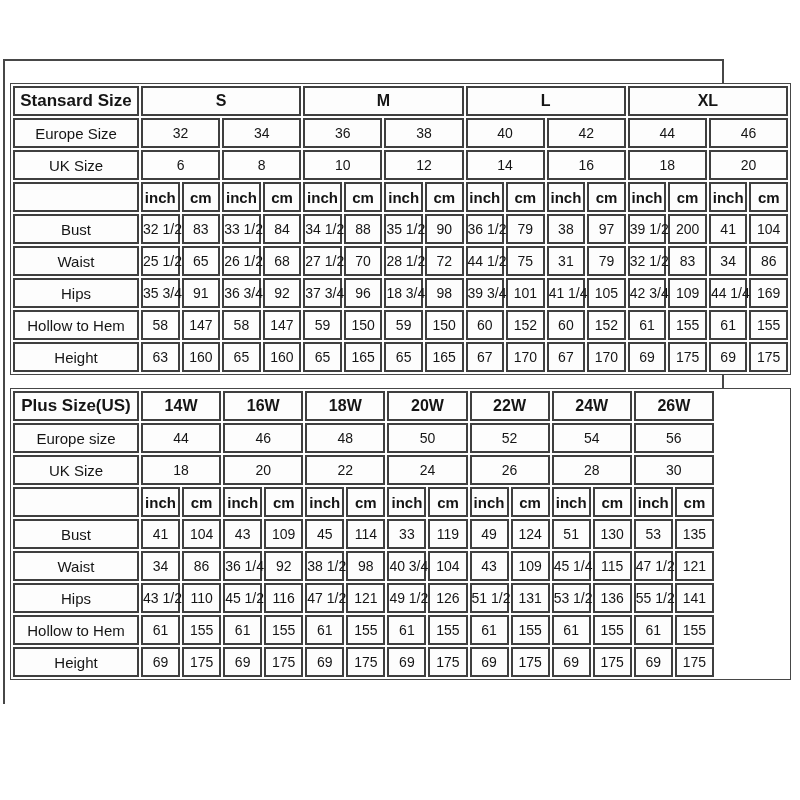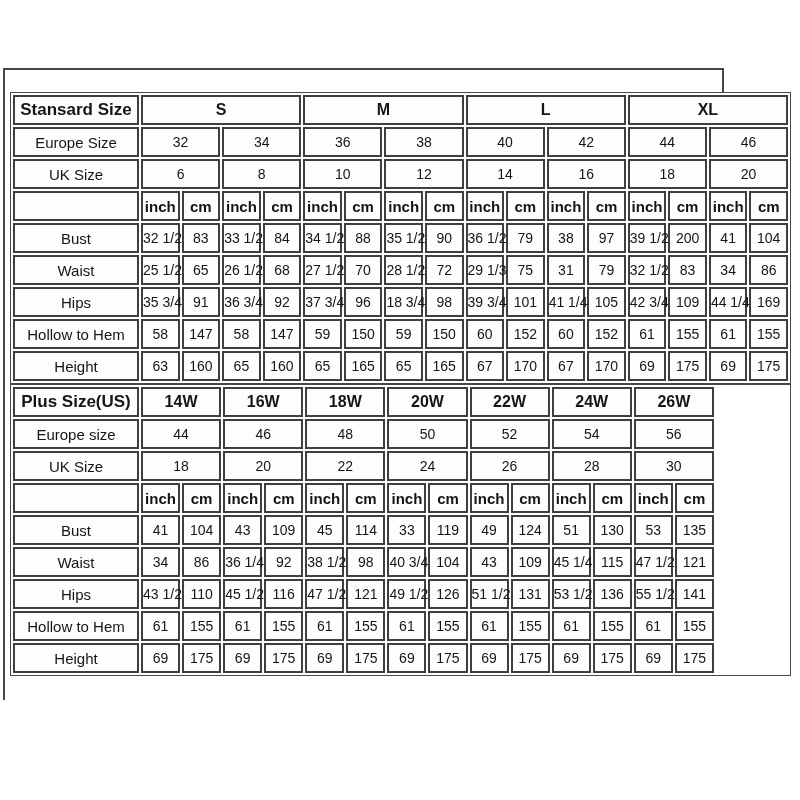--- a/index.html
+++ b/index.html
@@ -3,35 +3,35 @@
 <meta charset="utf-8">
 <style>
   * { box-sizing: border-box; }
   html,body { margin:0; padding:0; }
   body {
     width:800px; height:800px; background:#ffffff;
     font-family:"Liberation Sans", sans-serif; color:#151515;
   }
   .canvas { position:relative; width:800px; height:800px; overflow:hidden; }
   .outer-frame {
-    position:absolute; left:3px; top:68px; width:721px;
+    position:absolute; left:3px; top:59px; width:721px;
     border:2px solid #474747; border-bottom:none;
     padding:22px 9px 0 5px;
   }
   
   .outer-frame::after{
     content:""; position:absolute; left:-2px; bottom:-24px;
     width:2px; height:24px; background:#474747;
   }
   table.size-table {
     border-collapse:separate; border-spacing:2px;
     border:1px solid #474747; background:#ffffff;
     width:781px; table-layout:fixed;
   }
-  table.size-table + table.size-table { }
+  table.size-table + table.size-table { margin-top:13px; }
   td {
     border:2px solid #3f3f3f; background:#fdfdfd;
     text-align:center; vertical-align:middle;
     height:30px; padding:0; font-size:14px;
     white-space:nowrap; overflow:visible;
   }
   td.bold { font-weight:bold; font-size:16px; }
   td.corner { font-size:17px; }
   td.label { font-size:15px; }
   td.unit { font-size:15px;font-weight:bold; }
@@ -133,21 +133,21 @@
           <tr>
             <td class="label">Waist</td>
             <td>25 1/2</td>
             <td>65</td>
             <td>26 1/2</td>
             <td>68</td>
             <td>27 1/2</td>
             <td>70</td>
             <td>28 1/2</td>
             <td>72</td>
-            <td>29 1/3</td>
+            <td>44 1/2</td>
             <td>75</td>
             <td>31</td>
             <td>79</td>
             <td>32 1/2</td>
             <td>83</td>
             <td>34</td>
             <td>86</td>
           </tr>
           <tr>
             <td class="label">Hips</td>

